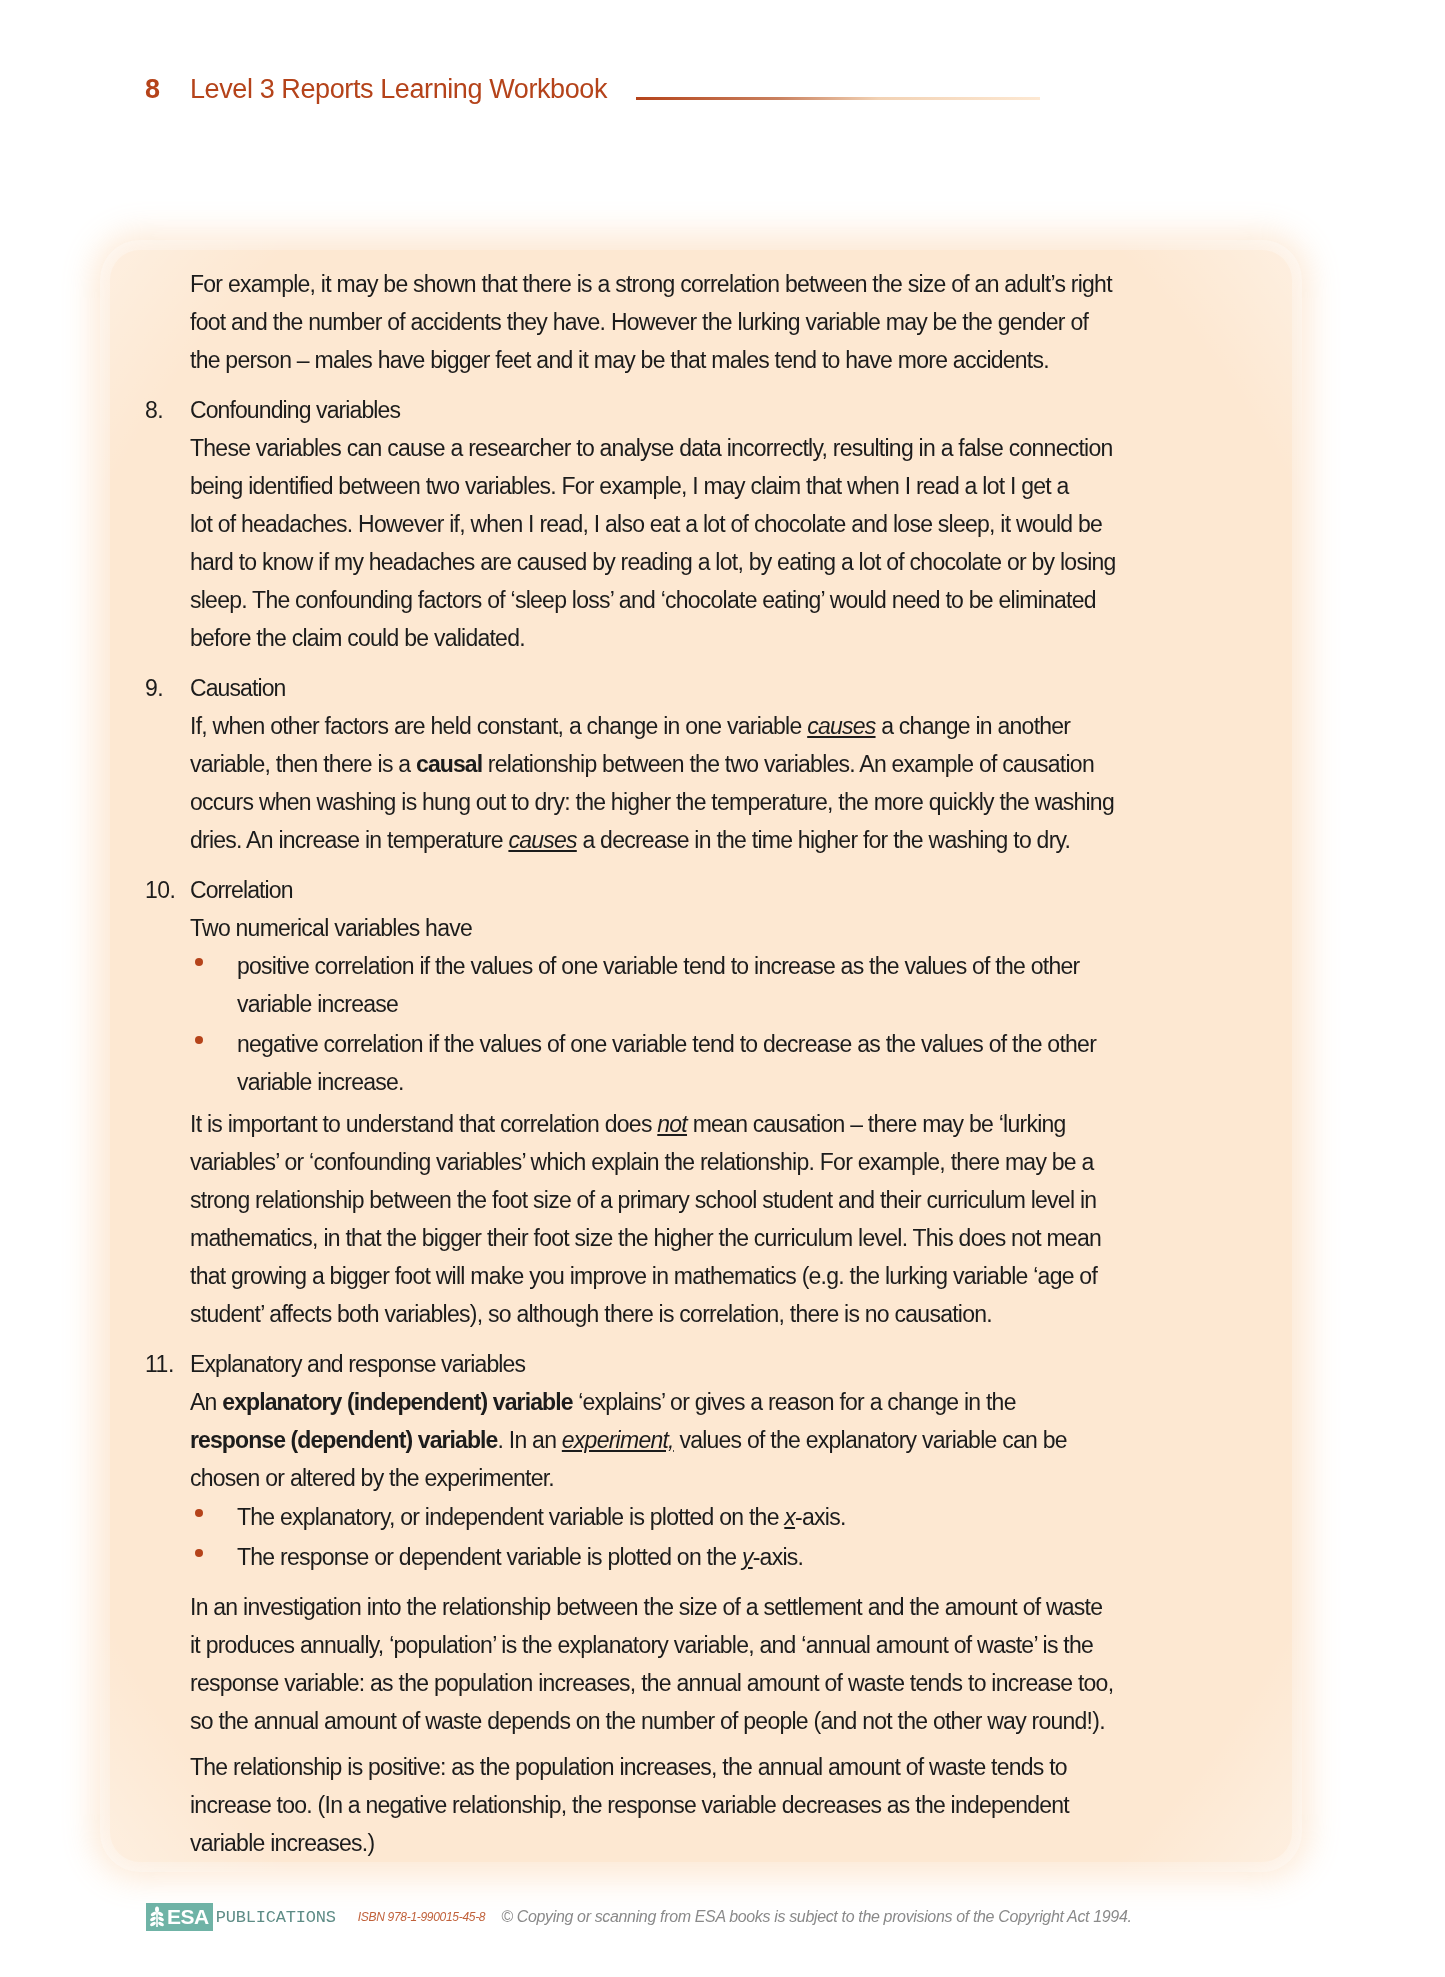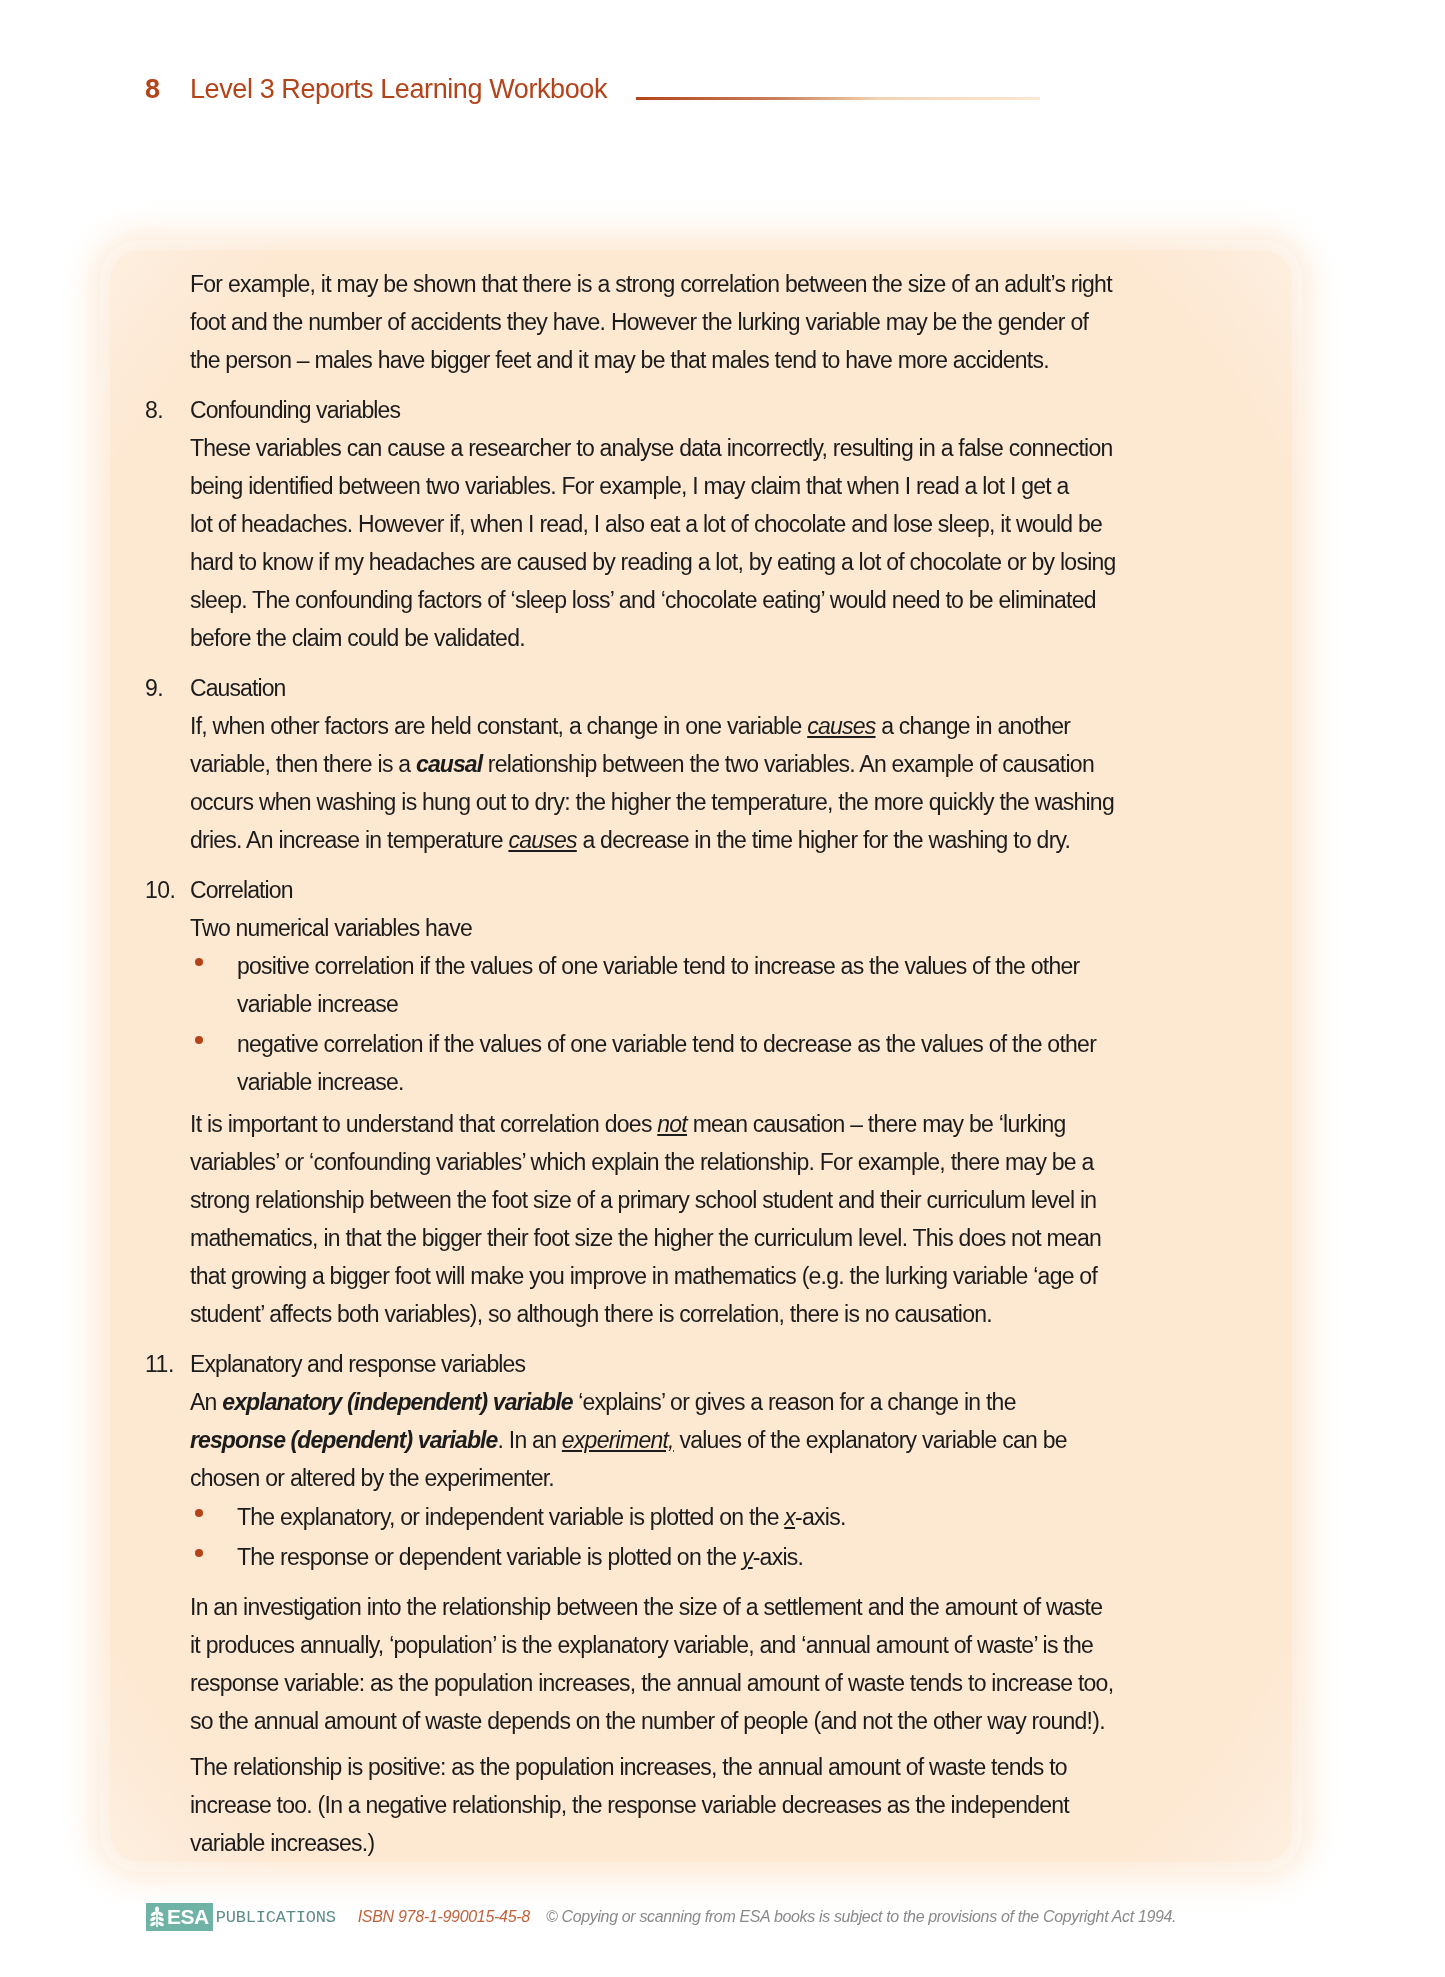--- a/index.html
+++ b/index.html
@@ -14,28 +14,28 @@
            background: #fde8d2; border-radius: 30px;
            box-shadow: 0 0 30px 18px rgba(253,232,210,0.85); }
   .panel::before { content: ""; position: absolute; inset: -10px; border-radius: 40px;
            background: radial-gradient(ellipse at center, rgba(253,232,210,0) 85%, rgba(255,255,255,0.35) 100%); pointer-events: none; }
   .content { position: absolute; left: 0; top: 0; width: 100%; }
   .line { position: absolute; left: 190px; font-size: 23px; letter-spacing: -0.75px; white-space: nowrap; line-height: 38px; height: 38px; }
   .num { position: absolute; left: 145px; font-size: 23px; line-height: 38px; letter-spacing: -0.5px; }
   .heading { font-weight: normal; letter-spacing: -0.9px; }
   .bullet-dot { position: absolute; left: 195px; width: 8px; height: 8px; border-radius: 50%; background: #b5431a; }
   .bline { position: absolute; left: 237px; font-size: 23px; letter-spacing: -0.75px; white-space: nowrap; line-height: 38px; }
-  .b { font-weight: bold; letter-spacing: -0.9px; font-style: italic; }
+  .b { font-weight: bold; letter-spacing: -0.9px; }
   .i { font-style: italic; text-decoration: underline; }
   .footer { position: absolute; left: 146px; top: 1902px; height: 30px; display: flex; align-items: center; }
   .esa-logo { display: flex; align-items: center; background: #6fb3a6; height: 28px; padding: 0 4px 0 3px; }
   .esa-logo svg { display: block; }
   .esa-text { color: #ffffff; font-weight: bold; font-size: 21px; letter-spacing: -0.5px; margin-left: 2px; text-align: center; }
   .pub-text { color: #5e8c86; font-size: 17px; margin-left: 3px; letter-spacing: -0.2px; font-family: Liberation Mono, monospace; }
-  .isbn { color: #c0613a; font-style: italic; font-size: 16px; margin-left: 22px; letter-spacing: -0.3px; }
+  .isbn { color: #c0613a; font-style: italic; font-size: 12px; margin-left: 22px; letter-spacing: -0.3px; }
   .copy { color: #8a8a8a; font-style: italic; font-size: 16px; margin-left: 16px; letter-spacing: -0.35px; }
 </style>
 </head>
 <body>
 
 <div class="header">
   <span class="page-num">8</span>
   <span class="book-title">Level 3 Reports Learning Workbook</span>
 </div>
 <div class="header-rule"></div>

